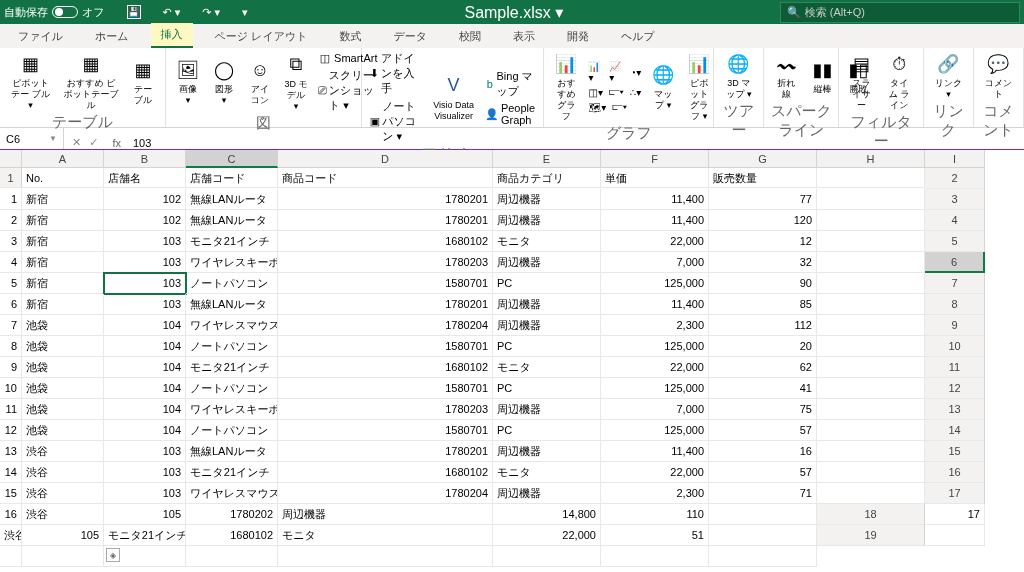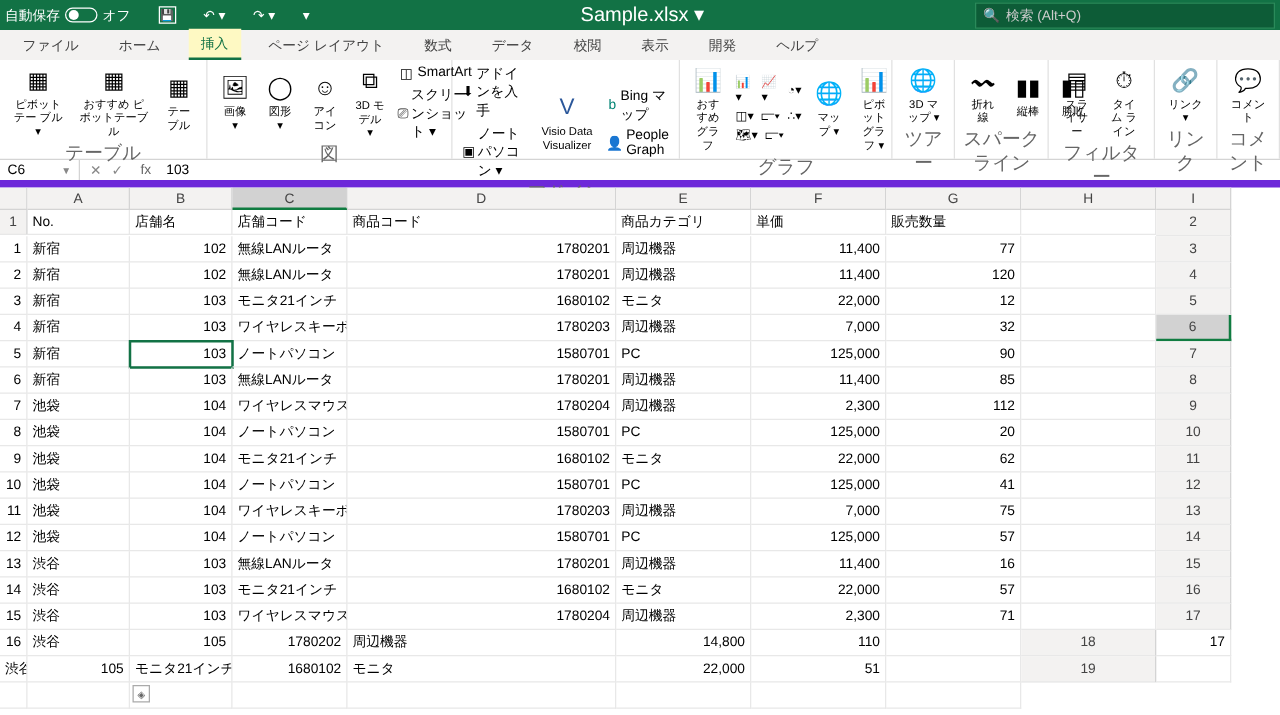--- a/index.html
+++ b/index.html
@@ -19,21 +19,21 @@
 .ribbon{background:#fff;border-bottom:1px solid #d4d4d4;height:80px;display:flex}
 .rgroup{border-right:1px solid #e1e1e1;display:flex;flex-direction:column;padding:2px 6px;min-width:50px}
 .rgroup .items{flex:1;display:flex;align-items:center;gap:4px}
 .rgroup .label{text-align:center;font-size:15px;color:#666;padding-bottom:1px}
 .rbig{display:flex;flex-direction:column;align-items:center;gap:2px;padding:2px 4px;cursor:pointer}
 .rbig .ic{width:24px;height:24px;display:flex;align-items:center;justify-content:center;font-size:18px}
 .rbig .lbl{font-size:9px;text-align:center;line-height:11px}
 .rsmall{display:flex;align-items:center;gap:2px;font-size:10px;padding:1px 2px;cursor:pointer}
 .rsmall .ic{width:14px;height:14px;display:flex;align-items:center;justify-content:center}
 .rcol{display:flex;flex-direction:column;gap:1px}
-.formula-bar{height:22px;border-bottom:6px solid #6d28d9;display:flex;align-items:center;background:#fff}
+.formula-bar{height:22px;border-bottom:1px solid #6d28d9;display:flex;align-items:flex-end;background:#fff}
 .name-box{width:64px;border-right:1px solid #d4d4d4;padding:0 6px;font-size:11px;height:100%;display:flex;align-items:center}
 .name-box .dd{margin-left:auto;color:#888;font-size:8px}
 .fn-btns{display:flex;gap:8px;padding:0 8px;color:#888}
 .fx{padding:0 6px;color:#666}
 .fval{padding:0 6px;font-size:11px}
 .grid-area{position:relative;height:424px;overflow:hidden}
 .grid{display:grid;grid-template-columns:22px 82px 82px 92px 215px 108px 108px 108px 108px 60px}
 .hcell{background:#f3f2f1;border-right:1px solid #d4d4d4;border-bottom:1px solid #d4d4d4;text-align:center;font-size:11px;color:#444;height:18px;line-height:18px}
 .rcell{background:#f3f2f1;border-right:1px solid #d4d4d4;border-bottom:1px solid #e8e8e8;text-align:center;font-size:11px;color:#444;height:21px;line-height:21px}
 .rcell.hdr{height:20px;line-height:20px}

